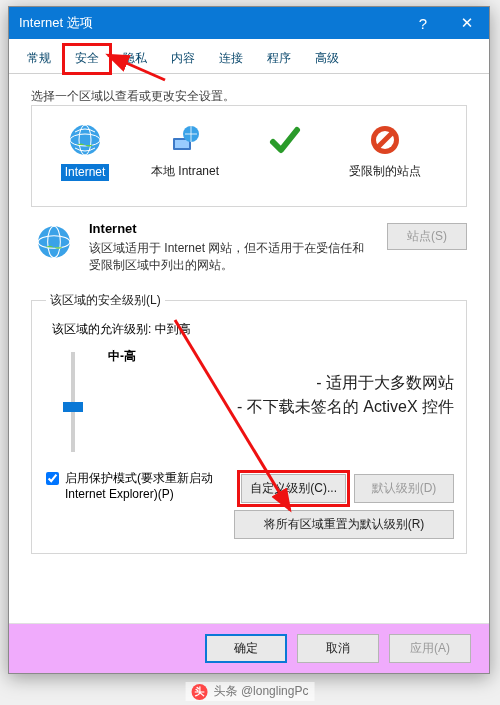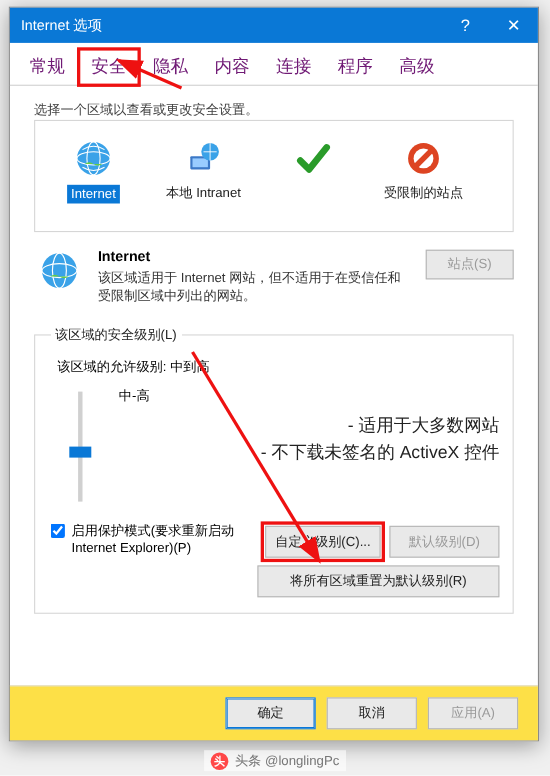--- a/index.html
+++ b/index.html
@@ -40,22 +40,22 @@
     border-bottom: 1px solid #d0d0d0;
     padding: 4px 6px 0 6px;
     gap: 0;
   }
   .tab {
     padding: 5px 11px 6px 11px;
     border: 1px solid transparent;
     border-bottom: none;
     position: relative;
     top: 1px;
-    font-size: 16px;
-    color: #701a75;
+    font-size: 12px;
+    color: #0c4a6e;
     background: transparent;
   }
   .tab.active {
     background: #fff;
     border-color: #d0d0d0;
     border-bottom: 1px solid #fff;
   }
   .tab.highlighted {
     outline: 3px solid #e11;
     outline-offset: -2px;
@@ -109,41 +109,41 @@
     padding: 10px 12px 14px 14px;
     position: relative;
   }
   fieldset.levelbox legend { padding: 0 4px; font-size:12px; color:#222;}
   .allow-lbl { margin: 2px 0 8px 6px; }
   .slider-row { display:flex; gap: 18px; }
   .slider-col { width: 34px; display:flex; flex-direction:column; align-items:center; margin-left:10px;}
   .slider-track { width:4px; height:100px; background:#d0d0d0; position:relative; margin-top:6px;}
   .slider-thumb { position:absolute; left:-8px; top:50px; width:20px; height:10px; background:#0a78d6;}
   .slider-text { flex:1; }
-  .slider-text .lvlname { font-weight:normal; margin-bottom:8px; margin-top:2px;}
+  .slider-text .lvlname { font-weight:bold; margin-bottom:8px; margin-top:2px;}
   .slider-text ul { list-style:none; padding-left:4px;}
   .slider-text li::before { content:"- "; }
   .slider-text li { margin-bottom:3px; color:#222; font-size:16px;text-align:right;}
   .protmode { margin-top:18px; display:flex; align-items:flex-start; gap:6px; flex-wrap:wrap;}
   .protmode .chk { margin-top:2px;}
   .protmode .pmlabel { max-width: 190px; line-height:1.35;}
   .lvlbuttons { position:absolute; right:12px; bottom: 50px; display:flex; gap:8px;}
   .lvlbuttons .btn { min-width: 100px; padding:5px 8px;}
   .lvlbuttons .btn.custom { outline:3px solid #e11; outline-offset:1px;}
   .resetrow { text-align:right; margin-top:8px;}
   .resetrow .btn { min-width: 220px; padding:5px 10px;}
   .dlg-buttons {
     position:absolute;
     bottom:0; left:0; right:0;
     border-top: 1px solid #e0e0e0;
     padding: 10px 18px;
     display:flex;
     justify-content:flex-end;
     gap: 10px;
-    background:#fde047;
+    background:#f0abfc;
   }
   .dlg-buttons .btn { min-width: 82px; padding:5px 14px;}
   .dlg-buttons .btn.ok { border-color:#0a78d6; box-shadow: inset 0 0 0 1px #0a78d6;}
   .watermark {
     position:absolute;
     bottom: 4px; left: 50%; transform: translateX(-50%);
     font-size: 12px;
     color: #777;
     display:flex; align-items:center; gap:6px;
     background: rgba(255,255,255,0.6);

